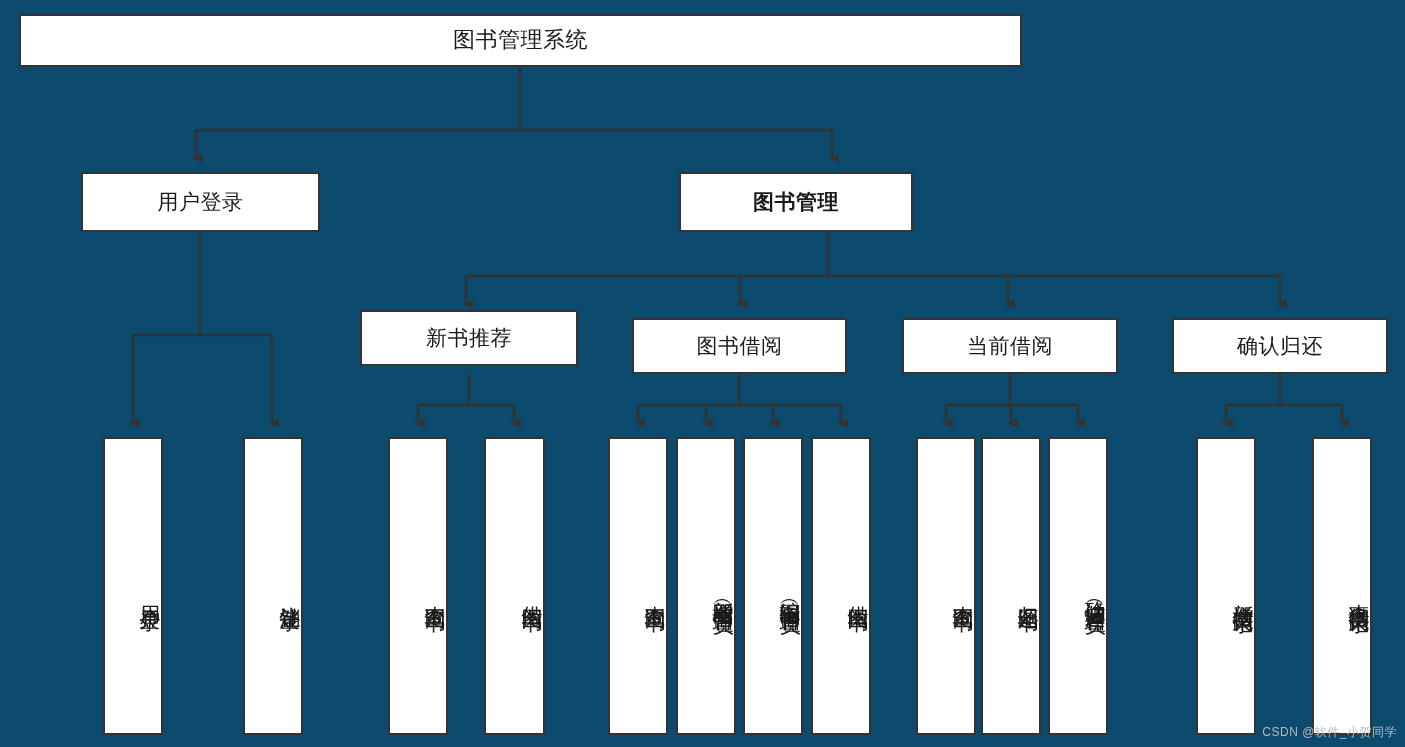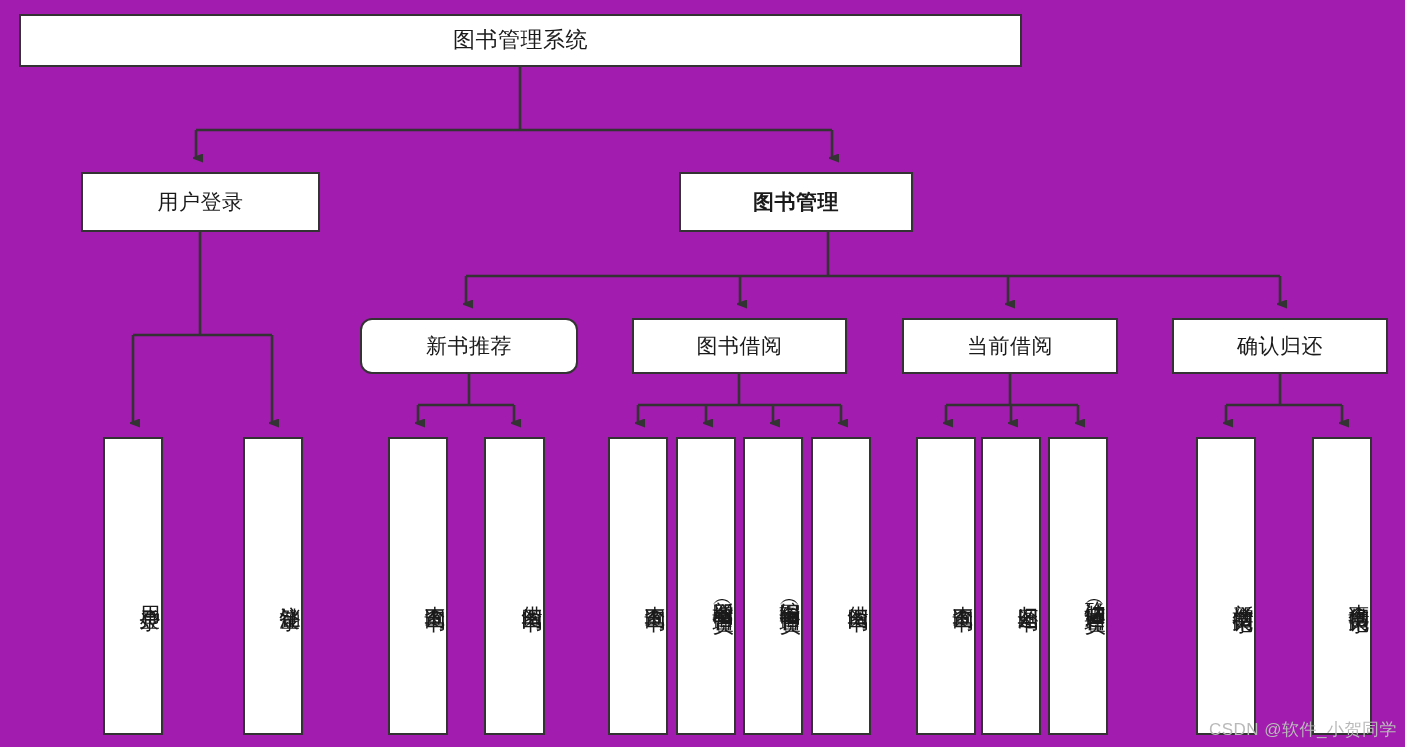--- a/index.html
+++ b/index.html
@@ -7,21 +7,21 @@
     padding: 0;
     background: #ffffff;
   }
   body {
     font-family: "Liberation Sans", "DejaVu Sans", sans-serif;
   }
   #canvas {
     position: relative;
     width: 1405px;
     height: 747px;
-    background: #a21caf;
+    background: #0c4a6e;
     overflow: hidden;
   }
   svg#wires {
     position: absolute;
     left: 0;
     top: 0;
     width: 1405px;
     height: 747px;
     pointer-events: none;
   }
@@ -56,21 +56,21 @@
   }
   .node.vert span {
     writing-mode: vertical-rl;
     text-orientation: upright;
     display: block;
   }
   .watermark {
     position: absolute;
     right: 8px;
     bottom: 6px;
-    font-size: 17px;
+    font-size: 12px;
     color: #b9b9b9;
     letter-spacing: 0.5px;
     white-space: nowrap;
     user-select: none;
   }
 </style>
 </head>
 <body>
 
 <div id="canvas">
@@ -129,21 +129,21 @@
     <span>图书管理系统</span>
   </div>
 
   <div class="node horiz" style="left:81px; top:172px; width:239px; height:60px;">
     <span>用户登录</span>
   </div>
   <div class="node horiz" style="left:679px; top:172px; width:234px; height:60px;font-weight:bold;">
     <span>图书管理</span>
   </div>
 
-  <div class="node horiz" style="left:360px; top:318px; width:218px; height:56px;border-radius:12px;">
+  <div class="node horiz" style="left:360px; top:310px; width:218px; height:56px;">
     <span>新书推荐</span>
   </div>
   <div class="node horiz" style="left:902px; top:318px; width:216px; height:56px;">
     <span>当前借阅</span>
   </div>
   <div class="node horiz" style="left:632px; top:318px; width:215px; height:56px;">
     <span>图书借阅</span>
   </div>
   <div class="node horiz" style="left:1172px; top:318px; width:216px; height:56px;">
     <span>确认归还</span>

